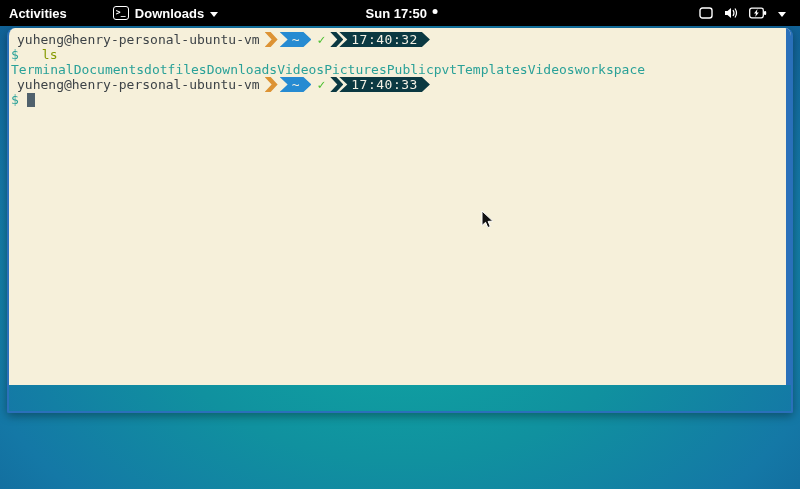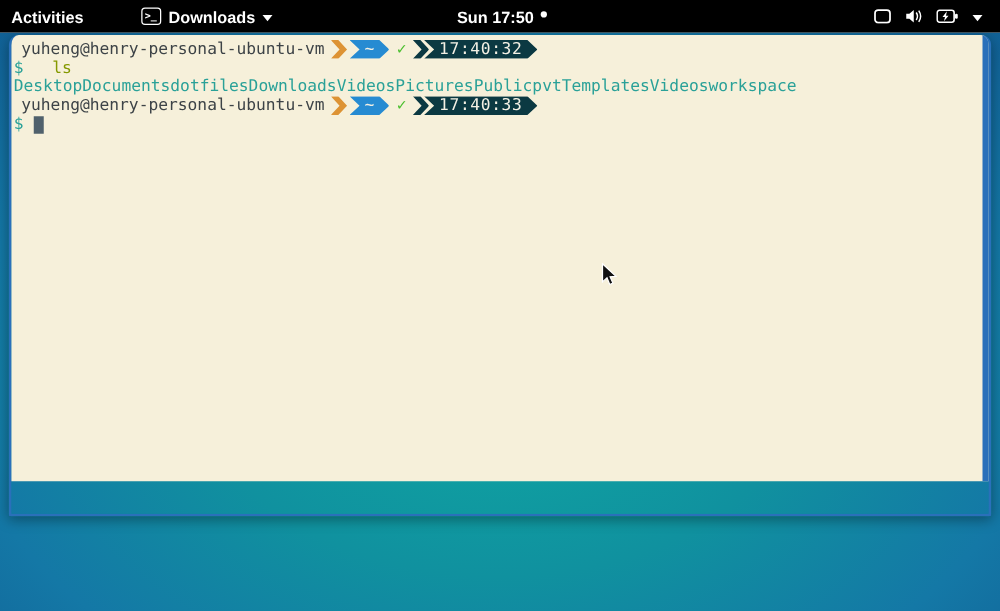--- a/index.html
+++ b/index.html
@@ -164,21 +164,21 @@
         <span class="pl-check">✓</span>
         <span class="pl-chevron darkseg"></span>
         <span class="pl-seg darkseg">17:40:32</span>
       </div>
 
       <div class="tline">
         <span class="psym">$</span>
         <span class="cmd">ls</span>
       </div>
 
-      <div class="tline dirs"><span>Desktop</span>  <span>Documents</span>  <span>dotfiles</span>  <span>Downloads</span>  <span>Videos</span>  <span>Pictures</span>  <span>Public</span>  <span>pvt</span>  <span>Templates</span>  <span>Videos</span>  <span>workspace</span></div>
+      <div class="tline dirs"><span>Terminal</span>  <span>Documents</span>  <span>dotfiles</span>  <span>Downloads</span>  <span>Videos</span>  <span>Pictures</span>  <span>Public</span>  <span>pvt</span>  <span>Templates</span>  <span>Videos</span>  <span>workspace</span></div>
 
       <div class="tline">
         <span class="pl-user">yuheng@henry-personal-ubuntu-vm</span>
         <span class="pl-chevron orange"></span>
         <span class="pl-seg blue">~</span>
         <span class="pl-check">✓</span>
         <span class="pl-chevron darkseg"></span>
         <span class="pl-seg darkseg">17:40:33</span>
       </div>
 

